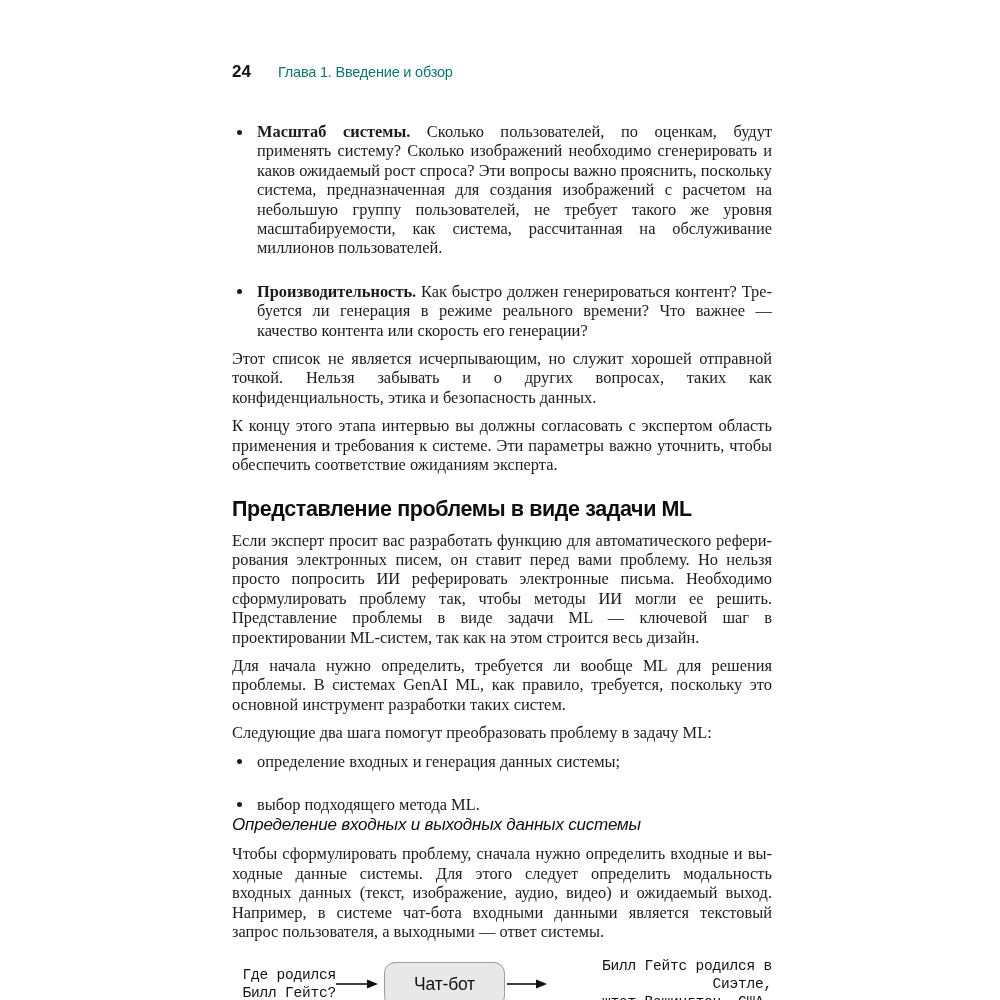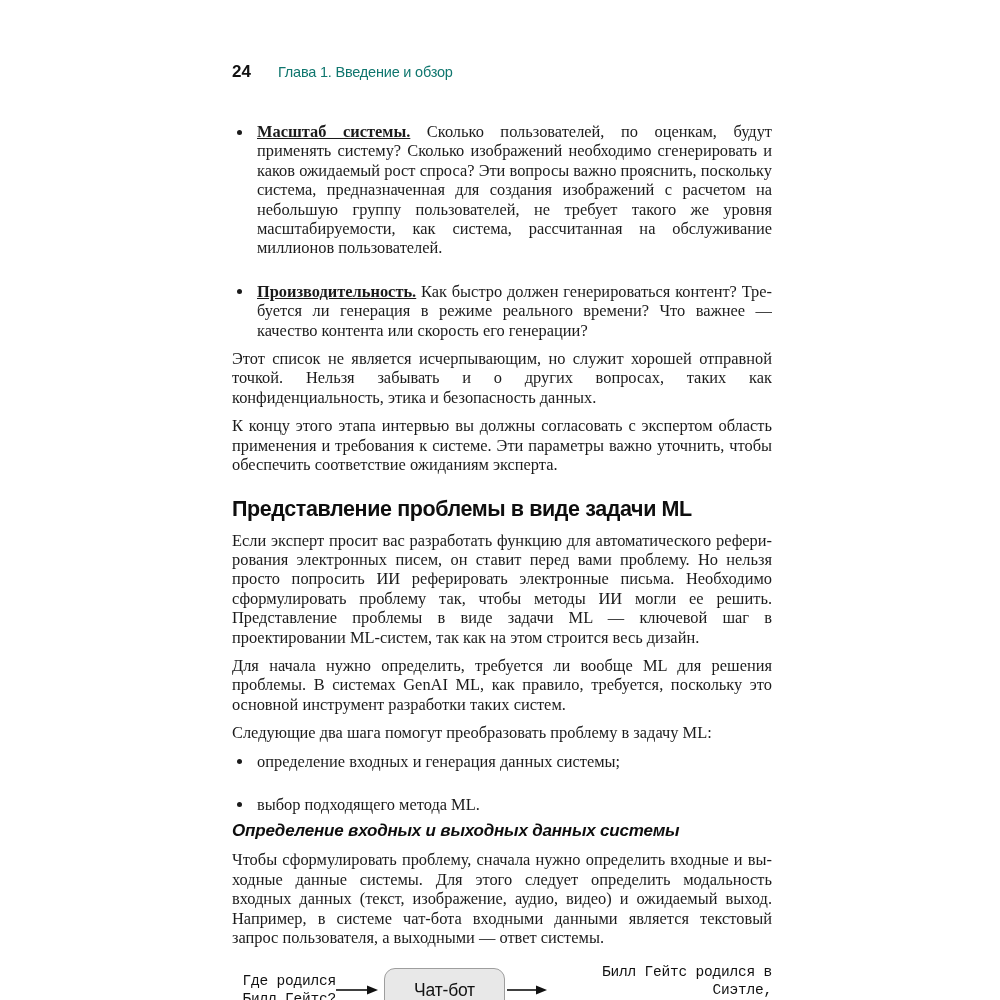--- a/index.html
+++ b/index.html
@@ -64,39 +64,39 @@
   ul.bullet-list li::before {
     content: "";
     position: absolute;
     left: 5px;
     top: 7.5px;
     width: 5px;
     height: 5px;
     border-radius: 50%;
     background: #1b1b1b;
   }
-  .lead { font-weight: 700; text-decoration: underline; }
+  .lead { font-weight: 700; }
 
   h2.section-title {
     font-family: "Liberation Sans", sans-serif;
     font-weight: 700;
     font-size: 21.5px;
     letter-spacing: -0.4px;
     color: #0e0e0e;
     margin-top: 22px;
     margin-bottom: 9px;
   }
   h3.subsection-title {
     font-family: "Liberation Sans", sans-serif;
-    font-weight: 700;
+    font-weight: 400;
     font-style: italic;
     font-size: 17px;
     letter-spacing: -0.2px;
     color: #0e0e0e;
-    margin-top: 7px;
+    margin-top: 1px;
     margin-bottom: 9px;
   }
 
   
   .figure {
     margin-top: 16px;
     display: flex;
     align-items: center;
   }
   .fig-label {

